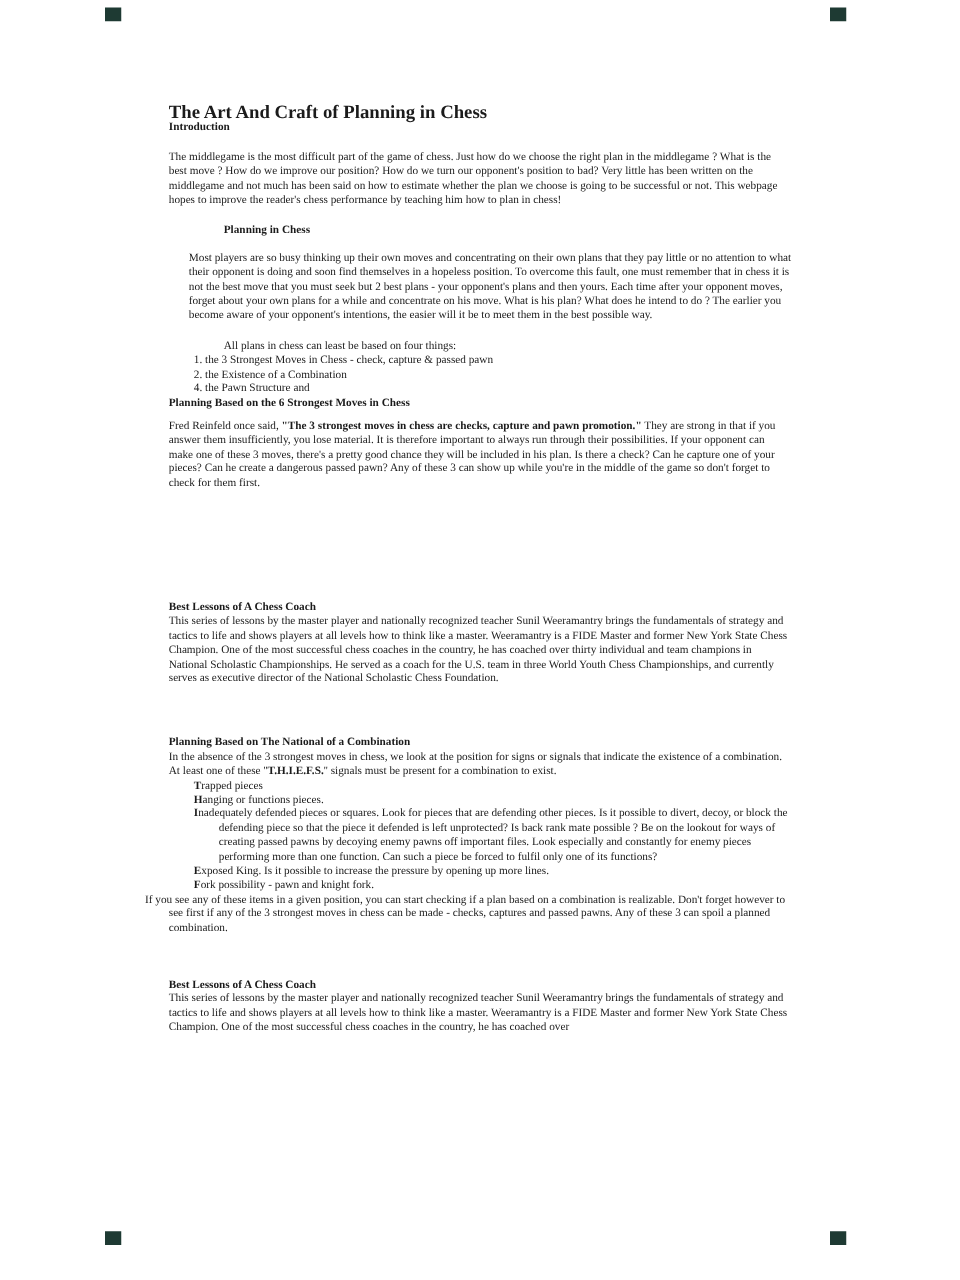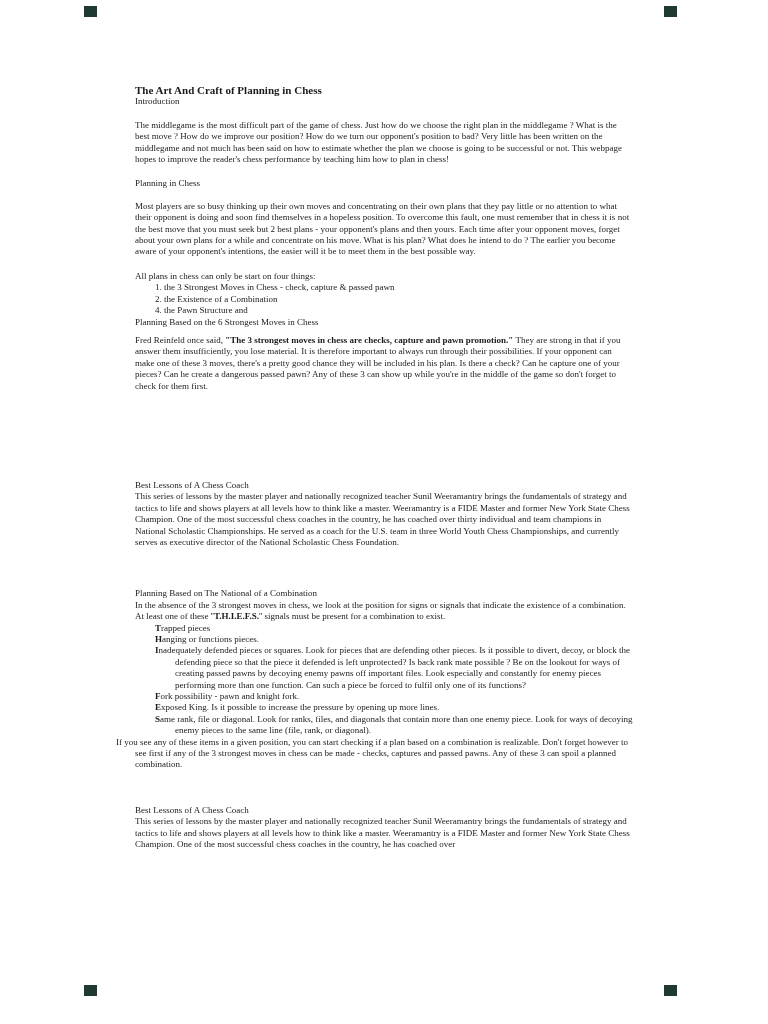--- a/index.html
+++ b/index.html
@@ -13,35 +13,35 @@
   .corner { position:absolute; width:13px; height:11px; background:#1e3a33; }
   .corner.tl { left:84px;  top:6px; }
   .corner.tr { left:664px; top:6px; }
   .corner.bl { left:84px;  top:985px; }
   .corner.br { left:664px; top:985px; }
 
   .content {
     position:absolute; left:135px; top:85px; width:498px;
     font-size:9px; line-height:11.4px; text-align:left;
   }
-  .title   { font-weight:700; font-size:11px; }
-  .heading { font-weight:400; }
+  .title   { font-weight:700; font-size:15px; }
+  .heading { font-weight:700; }
   .para    { }
   b        { font-weight:700; }
 
   .num-list   { padding-left:20px; }
   .num-item   { }
   .thiefs     { padding-left:20px; }
   .thiefs-item{ padding-left:20px; text-indent:-20px; }
   .outdent    { text-indent:-19px; }
 
   .mt7  { margin-top:7px; }
-  .mt11 { margin-top:11px; }
+  .mt11 { margin-top:11px;margin-left:16px; }
   .mt12 { margin-top:12px; }
-  .mt13 { margin-top:13px; }
+  .mt13 { margin-top:13px;margin-left:44px; }
   .mt34 { margin-top:34px; }
   .mt40 { margin-top:40px; }
   .mt88 { margin-top:88px; }
 </style>
 </head>
 <body>
 
 <div class="sheet">
 
   <div class="corner tl"></div>
@@ -52,43 +52,42 @@
   <div class="content">
 
     <div class="title">The Art And Craft of Planning in Chess</div>
     <div class="heading">Introduction</div>
 
     <p class="para mt12">The middlegame is the most difficult part of the game of chess. Just how do we choose the right plan in the middlegame ? What is the best move ? How do we improve our position? How do we turn our opponent's position to bad? Very little has been written on the middlegame and not much has been said on how to estimate whether the plan we choose is going to be successful or not. This webpage hopes to improve the reader's chess performance by teaching him how to plan in chess!</p>
 
     <div class="heading mt13">Planning in Chess</div>
     <p class="para mt11">Most players are so busy thinking up their own moves and concentrating on their own plans that they pay little or no attention to what their opponent is doing and soon find themselves in a hopeless position. To overcome this fault, one must remember that in chess it is not the best move that you must seek but 2 best plans - your opponent's plans and then yours. Each time after your opponent moves, forget about your own plans for a while and concentrate on his move. What is his plan? What does he intend to do ? The earlier you become aware of your opponent's intentions, the easier will it be to meet them in the best possible way.</p>
 
-    <p class="para mt13">All plans in chess can only be start on four things:</p>
+    <p class="para mt13">All plans in chess can least be based on four things:</p>
     <div class="num-list">
       <div class="num-item">1. the 3 Strongest Moves in Chess - check, capture &amp; passed pawn</div>
       <div class="num-item">2. the Existence of a Combination</div>
       <div class="num-item">4. the Pawn Structure and</div>
     </div>
 
     <div class="heading">Planning Based on the 6 Strongest Moves in Chess</div>
     <p class="para mt7"><span>Fred Reinfeld once said, </span><b>"The 3 strongest moves in chess are checks, capture and pawn promotion."</b><span> They are strong in that if you answer them insufficiently, you lose material. It is therefore important to always run through their possibilities. If your opponent can make one of these 3 moves, there's a pretty good chance they will be included in his plan. Is there a check? Can he capture one of your pieces? Can he create a dangerous passed pawn? Any of these 3 can show up while you're in the middle of the game so don't forget to check for them first.</span></p>
 
     <div class="heading mt88">Best Lessons of A Chess Coach</div>
     <p class="para">This series of lessons by the master player and nationally recognized teacher Sunil Weeramantry brings the fundamentals of strategy and tactics to life and shows players at all levels how to think like a master. Weeramantry is a FIDE Master and former New York State Chess Champion. One of the most successful chess coaches in the country, he has coached over thirty individual and team champions in National Scholastic Championships. He served as a coach for the U.S. team in three World Youth Chess Championships, and currently serves as executive director of the National Scholastic Chess Foundation.</p>
 
     <div class="heading mt40">Planning Based on The National of a Combination</div>
     <p class="para"><span>In the absence of the 3 strongest moves in chess, we look at the position for signs or signals that indicate the existence of a combination. At least one of these ''</span><b>T.H.I.E.F.S.</b><span>'' signals must be present for a combination to exist.</span></p>
 
     <div class="thiefs">
       <div class="thiefs-item"><b>T</b><span>rapped pieces</span></div>
       <div class="thiefs-item"><b>H</b><span>anging or functions pieces.</span></div>
       <div class="thiefs-item"><b>I</b><span>nadequately defended pieces or squares. Look for pieces that are defending other pieces. Is it possible to divert, decoy, or block the defending piece so that the piece it defended is left unprotected? Is back rank mate possible ? Be on the lookout for ways of creating passed pawns by decoying enemy pawns off important files. Look especially and constantly for enemy pieces performing more than one function. Can such a piece be forced to fulfil only one of its functions?</span></div>
+      <div class="thiefs-item"><b>E</b><span>xposed King. Is it possible to increase the pressure by opening up more lines.</span></div>
       <div class="thiefs-item"><b>F</b><span>ork possibility - pawn and knight fork.</span></div>
-      <div class="thiefs-item"><b>E</b><span>xposed King. Is it possible to increase the pressure by opening up more lines.</span></div>
-      <div class="thiefs-item"><b>S</b><span>ame rank, file or diagonal. Look for ranks, files, and diagonals that contain more than one enemy piece. Look for ways of decoying enemy pieces to the same line (file, rank, or diagonal).</span></div>
     </div>
 
     <p class="para outdent">If you see any of these items in a given position, you can start checking if a plan based on a combination is realizable. Don't forget however to see first if any of the 3 strongest moves in chess can be made - checks, captures and passed pawns. Any of these 3 can spoil a planned combination.</p>
 
     <div class="heading mt34">Best Lessons of A Chess Coach</div>
     <p class="para">This series of lessons by the master player and nationally recognized teacher Sunil Weeramantry brings the fundamentals of strategy and tactics to life and shows players at all levels how to think like a master. Weeramantry is a FIDE Master and former New York State Chess Champion. One of the most successful chess coaches in the country, he has coached over</p>
 
   </div>
 </div>
 

